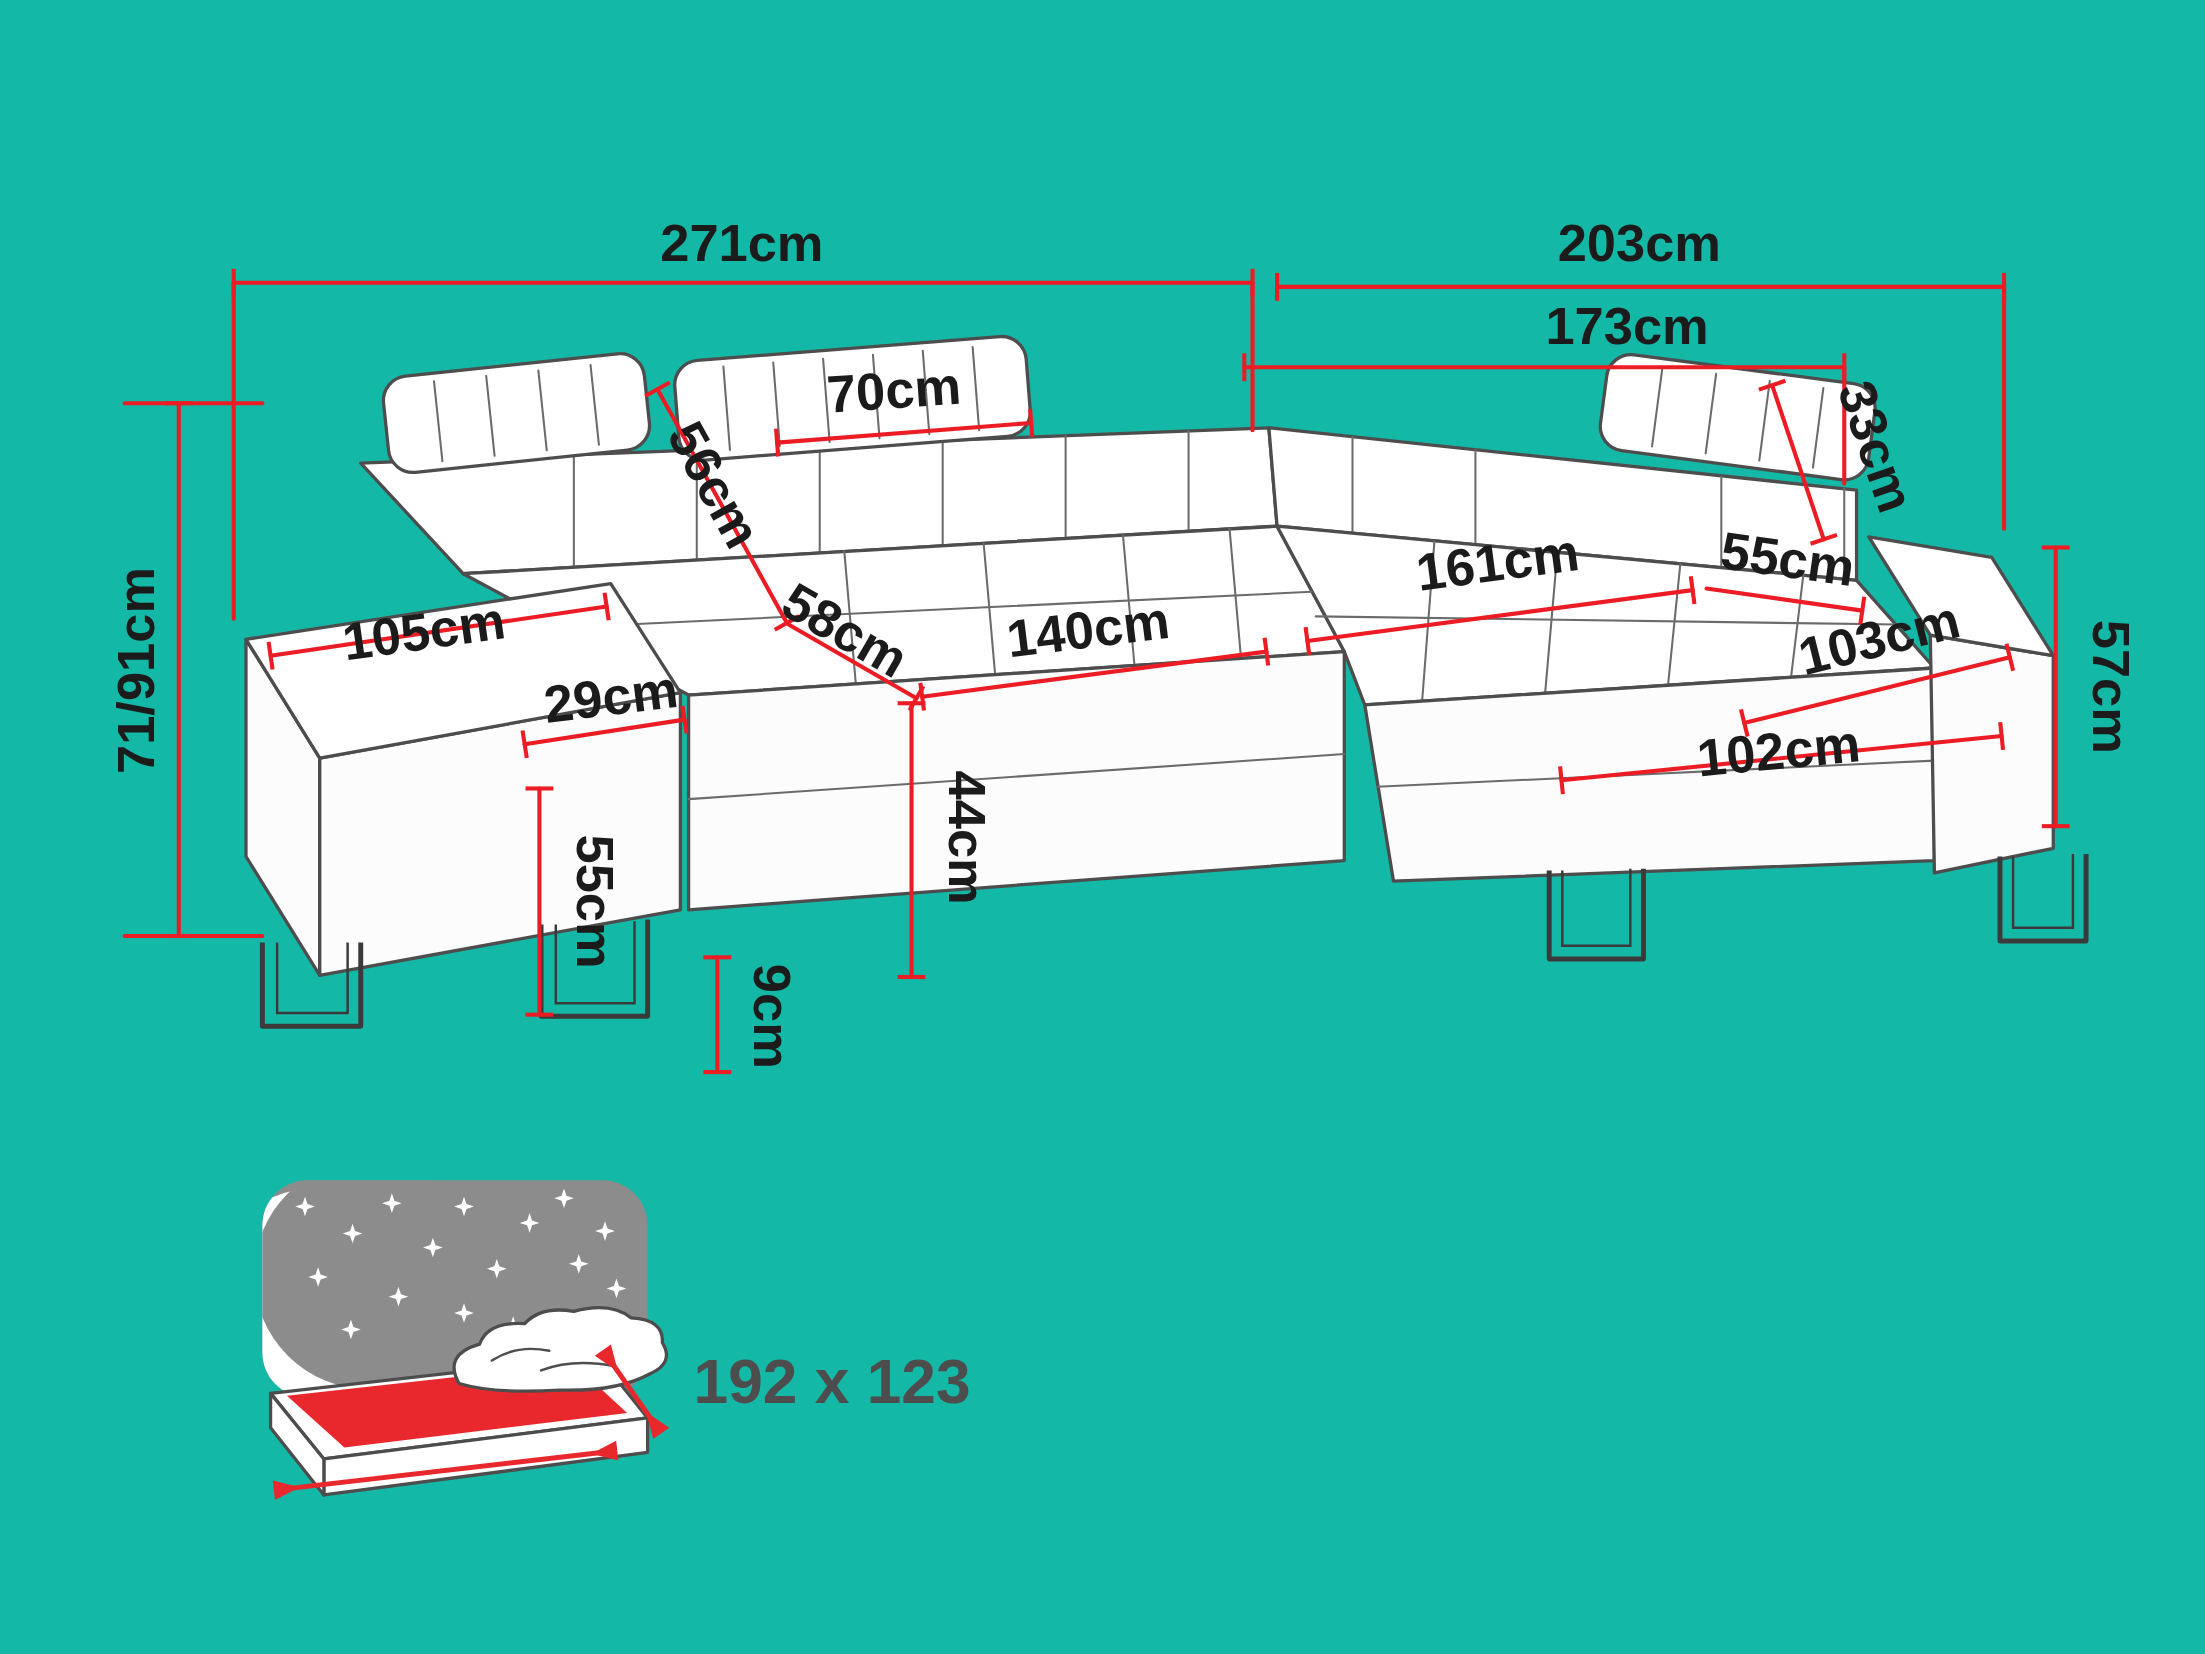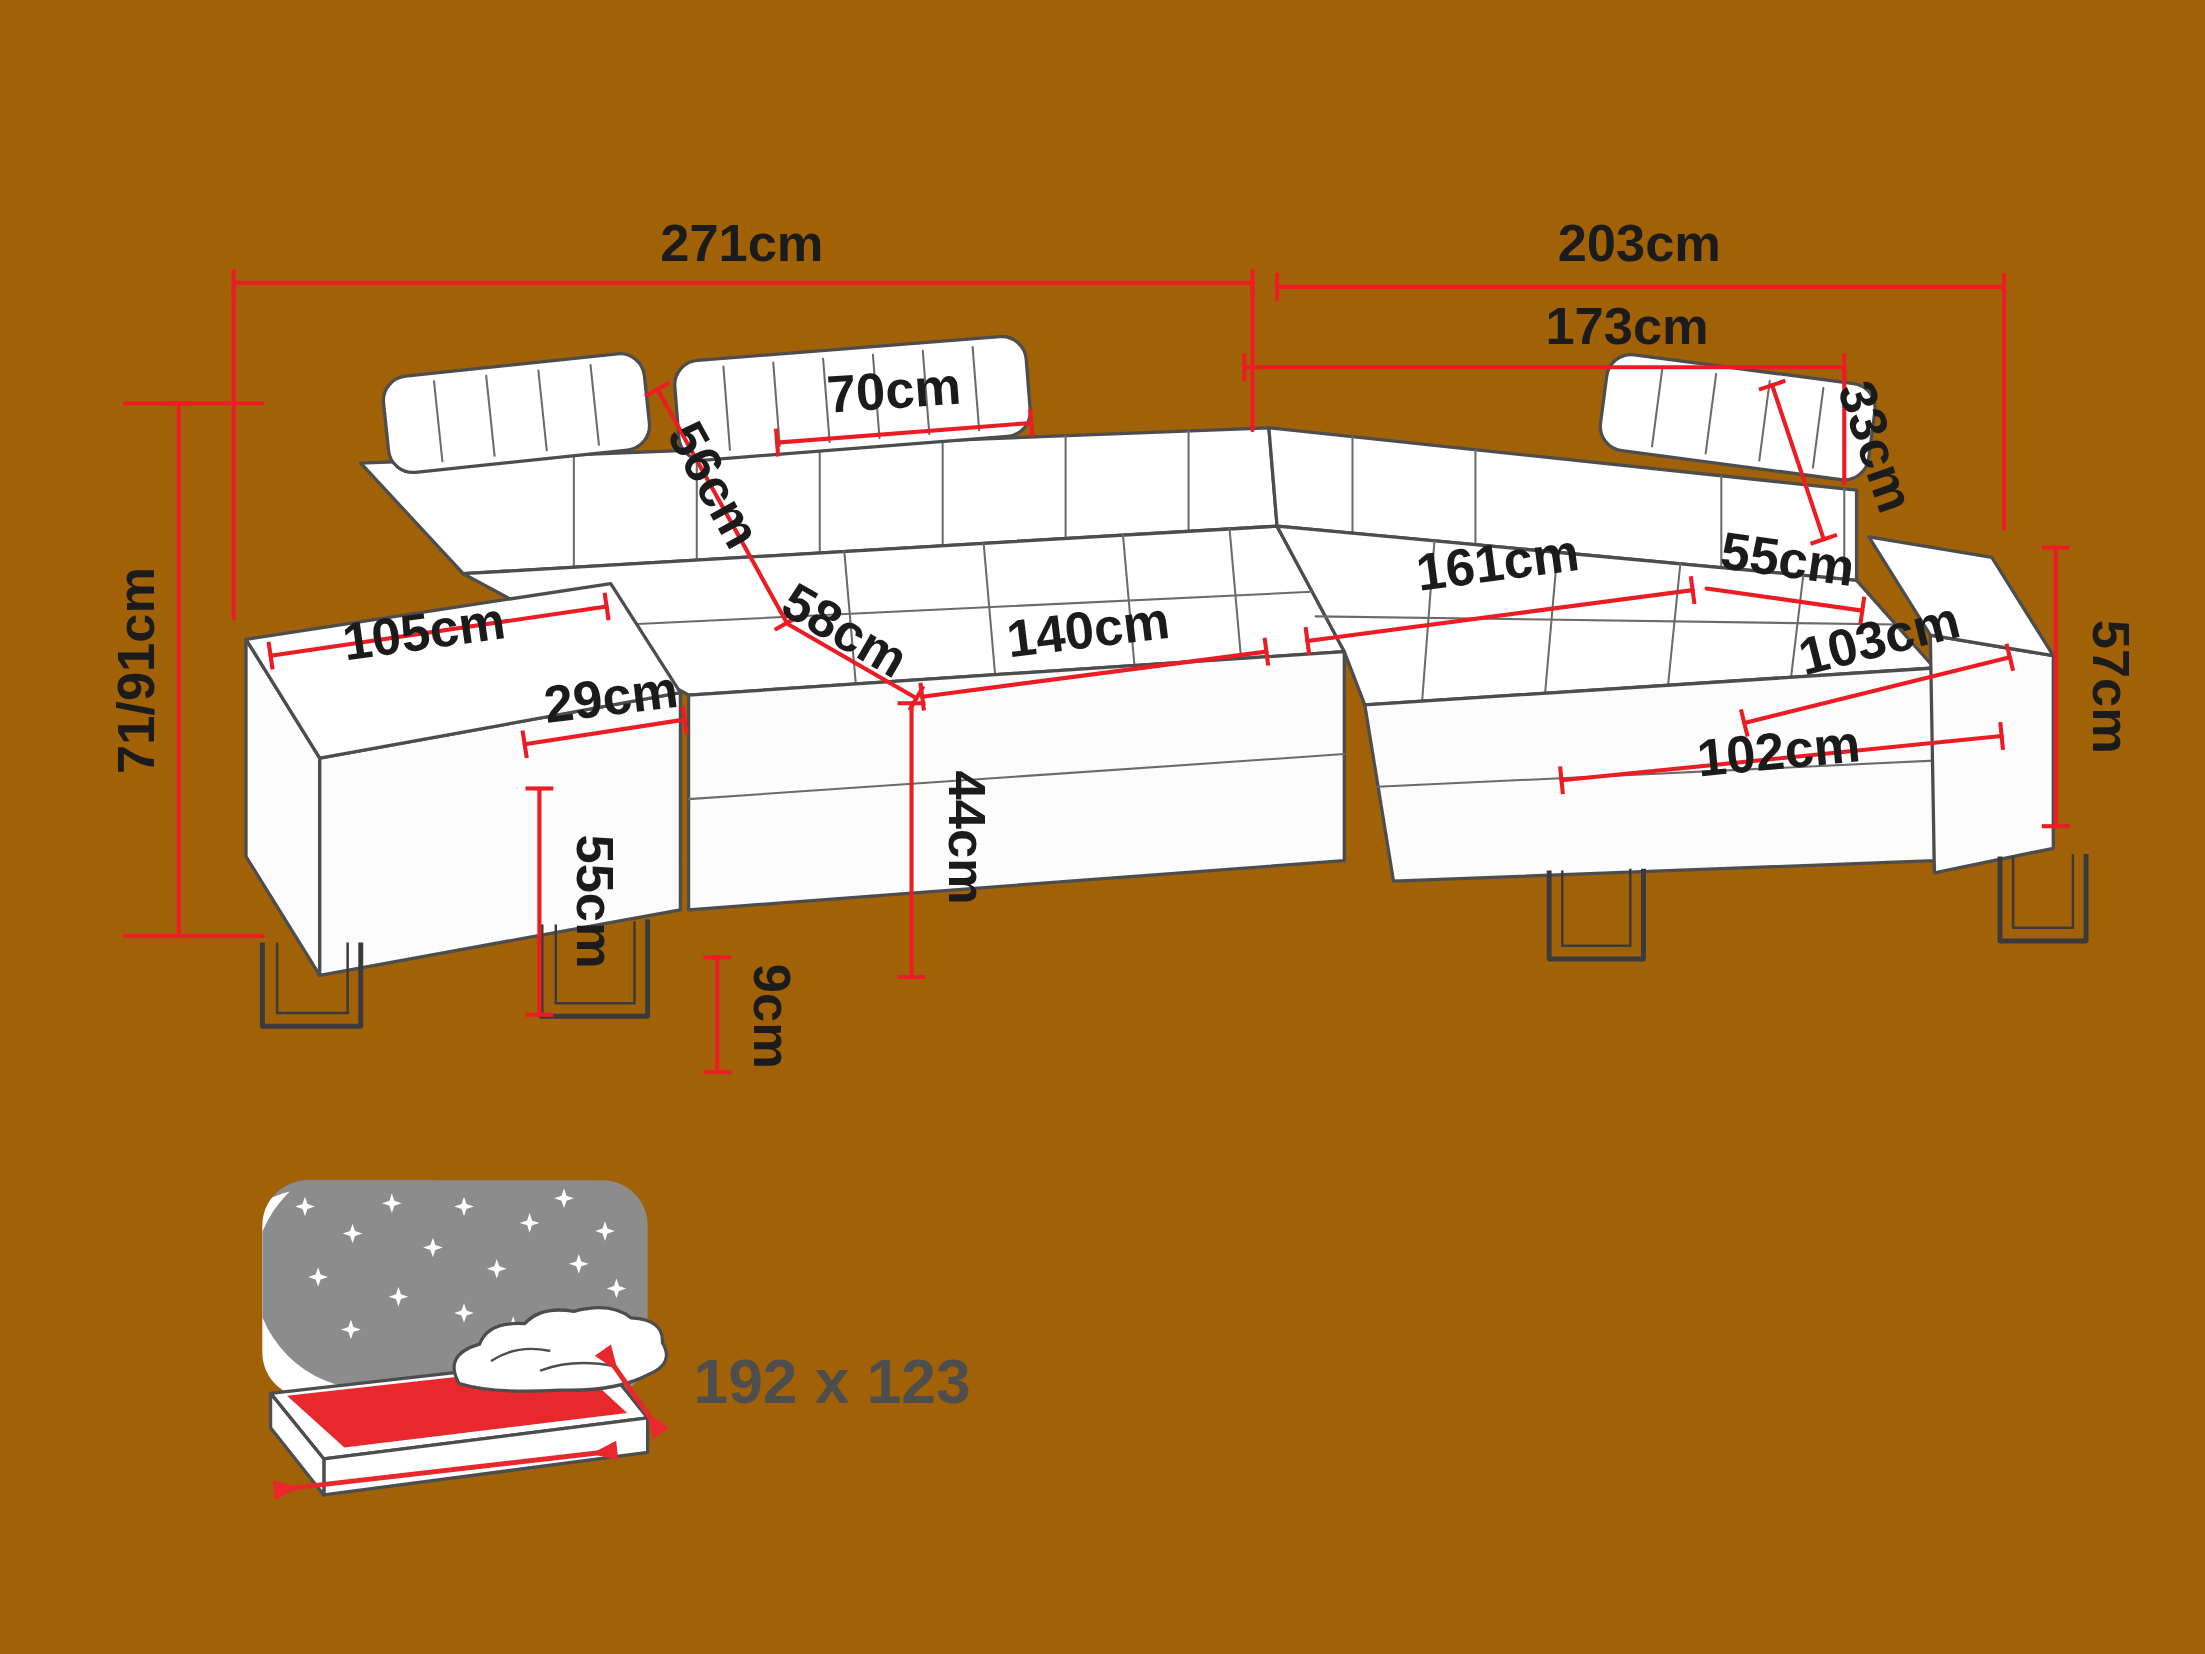--- a/index.html
+++ b/index.html
@@ -5,21 +5,21 @@
   html, body {
     margin: 0;
     padding: 0;
     background: #ffffff;
     font-family: "Liberation Sans", sans-serif;
   }
   .stage {
     position: relative;
     width: 2205px;
     height: 1654px;
-    background: #a16207;
+    background: #14b8a6;
     overflow: hidden;
   }
   svg { display: block; }
 
   
   .body-face   { fill: #ffffff; stroke: #4d4d4d; stroke-width: 4; stroke-linejoin: round; }
   .body-face-lt{ fill: #fcfcfc; stroke: #4d4d4d; stroke-width: 4; stroke-linejoin: round; }
   .seam        { fill: none; stroke: #6b6b6b; stroke-width: 2.5; stroke-linecap: round; }
   .leg         { fill: none; stroke: #3a3a3a; stroke-width: 6; stroke-linejoin: round; }
   .leg-inner   { fill: none; stroke: #3a3a3a; stroke-width: 3; }

